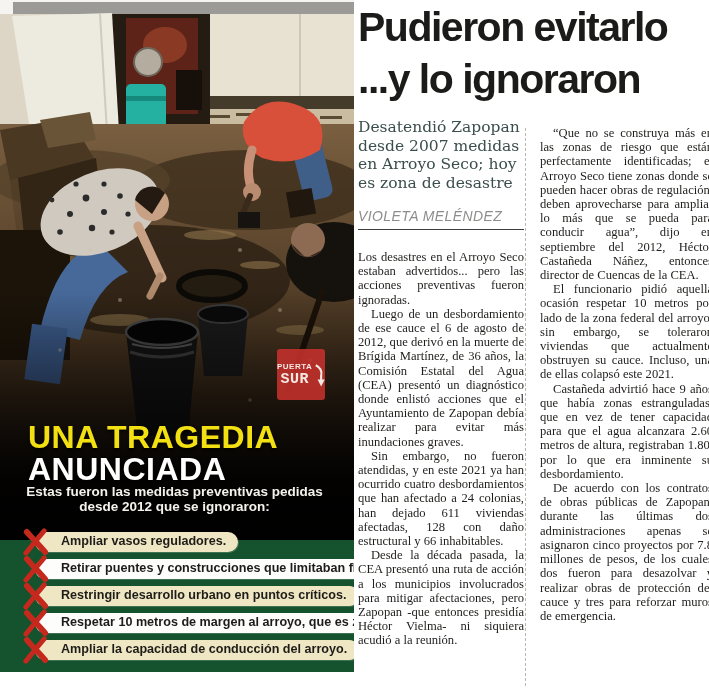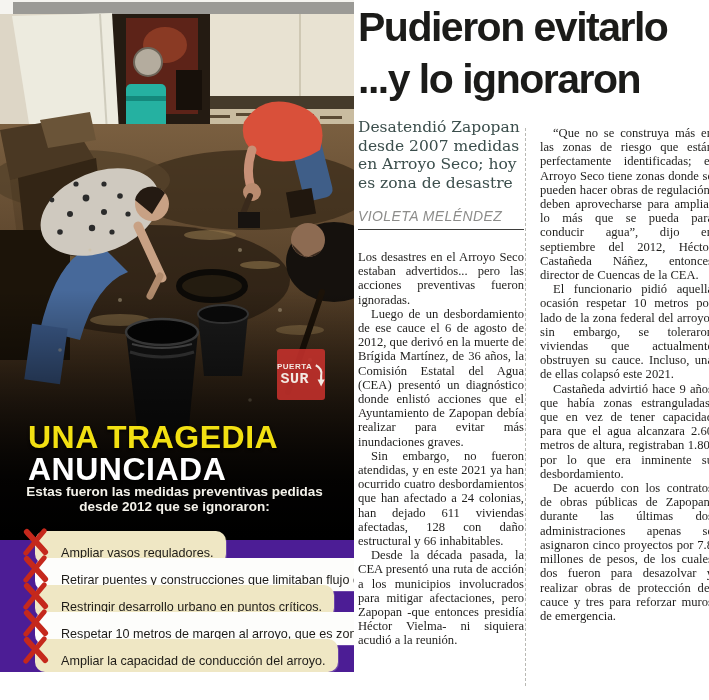--- a/index.html
+++ b/index.html
@@ -5,21 +5,21 @@
   * { margin:0; padding:0; box-sizing:border-box; }
   html,body { background:#ffffff; }
   #page {
     position:relative; width:709px; height:700px; background:#ffffff;
     font-family:"Liberation Sans", sans-serif; overflow:hidden;
   }
 
   
   #left-panel {
     position:absolute; left:0; top:0; width:354px; height:672px;
-    background:#4c1d95; overflow:hidden;
+    background:#14532d; overflow:hidden;
   }
   #photo-svg { position:absolute; left:0; top:0; display:block; }
 
   .watermark {
     position:absolute; left:277px; top:349px; width:48px; height:51px;
     background:rgba(198,49,44,0.88); border-radius:3px;
     display:flex; align-items:center; justify-content:center; gap:2px;
   }
   .wm-text { display:flex; flex-direction:column; align-items:center; line-height:1; color:#f3e9e2; }
   .wm-top { font-size:8px; font-weight:bold; letter-spacing:0.5px; }
@@ -36,22 +36,22 @@
 
   .photo-intro {
     position:absolute; left:22px; top:484px; width:305px;
     color:#f4f2ea; font-weight:bold; font-size:13.5px; line-height:15px;text-align:center;
   }
 
   .measures { position:absolute; left:23px; top:531px; width:328px; }
   .measure-row { position:relative; height:27px; }
   .pill {
     display:inline-block; margin-left:12px;
-    border-radius:10px; padding:16px 12px 4px 26px;
-    font-weight:normal; font-size:12.6px; line-height:13px; color:#1e1c18;
+    border-radius:10px; padding:3px 12px 4px 26px;
+    font-weight:bold; font-size:12.6px; line-height:13px; color:#1e1c18;
     white-space:nowrap; box-shadow:1px 1px 0 rgba(255,255,255,0.18);
   }
   .pill.cream { background:#efe7c4; }
   .pill.white { background:#fdfdfb; }
   .x-icon { position:absolute; left:-2px; top:-4px; width:29px; height:29px; }
 
   
   #article { position:absolute; left:358px; top:0; width:347px; height:608px; }
   .headline {
     font-weight:bold; color:#1b1b19; font-size:41px; line-height:52px;

